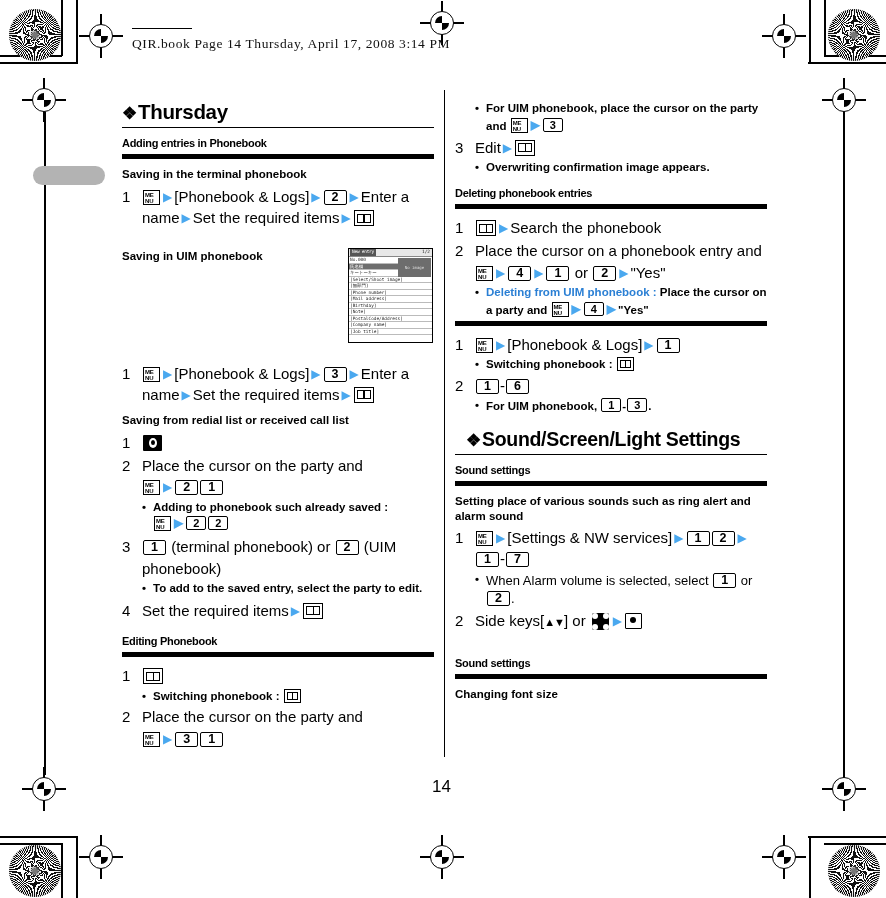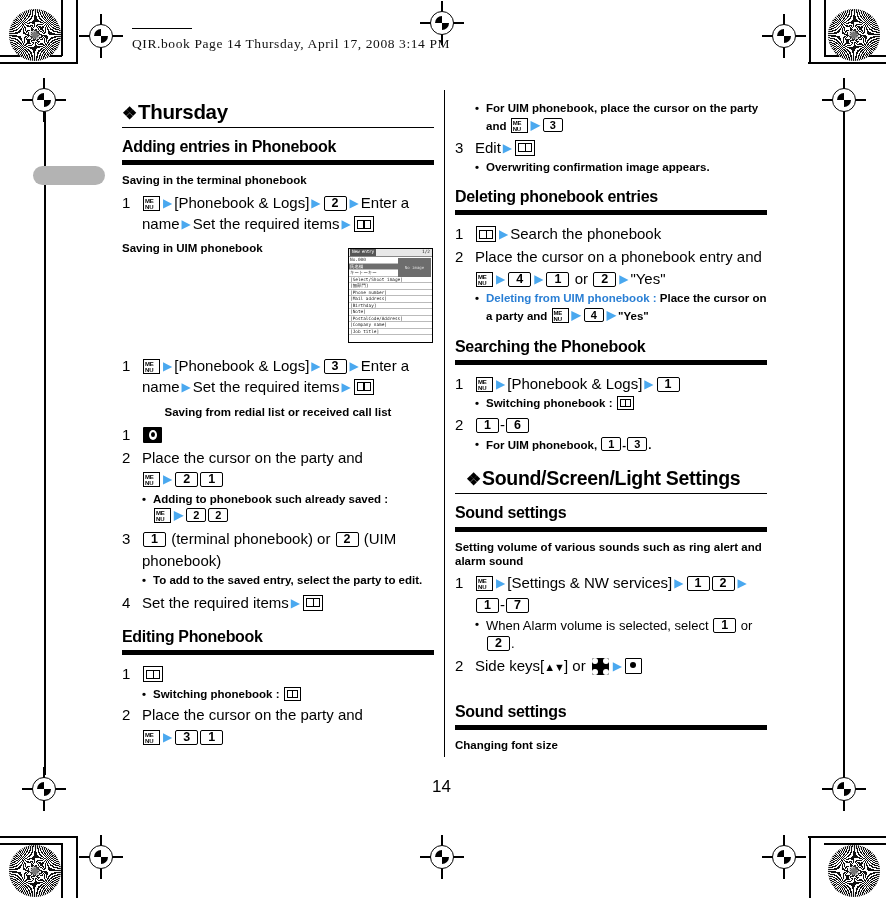--- a/index.html
+++ b/index.html
@@ -43,21 +43,21 @@
   .col-divider { position:absolute; left:444px; top:90px; width:1px; height:667px; background:#000; }
 
   
   h1.chapter {
     font-size:20.5px; font-weight:bold; margin:0 0 3px 0; letter-spacing:-0.3px;
     line-height:1.15; white-space:nowrap;
   }
   h1.chapter .diamond { font-size:17px; margin-right:1px; }
   .rule-thin { height:1.6px; background:#000; margin:2px 0 9px 0; }
   h2.section {
-    font-size:16px; font-weight:bold; margin:0 0 4px 0; letter-spacing:-0.3px; line-height:1.2;
+    font-size:11px; font-weight:bold; margin:0 0 4px 0; letter-spacing:-0.3px; line-height:1.2;
   }
   .rule-thick { height:5px; background:#000; margin:1px 0 8px 0; }
   h3.sub {
     font-size:11.5px; font-weight:bold; margin:0 0 4px 0; line-height:1.25;
   }
 
   
   .step { display:flex; font-size:15px; line-height:1.42; margin:0 0 2px 0; }
   .step .num { width:20px; flex:0 0 20px; text-align:left; }
   .step .body { flex:1 1 auto; }
@@ -248,30 +248,30 @@
   <h2 class="section">Adding entries in Phonebook</h2>
   <div class="rule-thick"></div>
 
   <h3 class="sub">Saving in the terminal phonebook</h3>
 
   <div class="step">
     <div class="num">1</div>
     <div class="body"><span class="menukey"><span class="m1">ME</span><span class="m2">NU</span></span><span class="arrow">▶</span>[Phonebook &amp; Logs]<span class="arrow">▶</span><span class="key">2</span><span class="arrow">▶</span>Enter a name<span class="arrow">▶</span>Set the required items<span class="arrow">▶</span><span class="bookkey"></span></div>
   </div>
 
-  <h3 class="sub" style="margin-top:7px;">Saving in UIM phonebook</h3>
+  <h3 class="sub" style="margin-top:21px;">Saving in UIM phonebook</h3>
 
   <div style="height:95px;"></div>
 
   <div class="step">
     <div class="num">1</div>
     <div class="body"><span class="menukey"><span class="m1">ME</span><span class="m2">NU</span></span><span class="arrow">▶</span>[Phonebook &amp; Logs]<span class="arrow">▶</span><span class="key">3</span><span class="arrow">▶</span>Enter a name<span class="arrow">▶</span>Set the required items<span class="arrow">▶</span><span class="bookkey"></span></div>
   </div>
 
-  <h3 class="sub" style="margin-top:8px;text-align:center;">Saving from redial list or received call list</h3>
+  <h3 class="sub" style="margin-top:8px;">Saving from redial list or received call list</h3>
 
   <div class="step">
     <div class="num">1</div>
     <div class="body"><span class="redialkey"></span></div>
   </div>
 
   <div class="step">
     <div class="num">2</div>
     <div class="body">Place the cursor on the party and<br><span class="menukey"><span class="m1">ME</span><span class="m2">NU</span></span><span class="arrow">▶</span><span class="key">2</span><span class="key">1</span></div>
   </div>
@@ -365,21 +365,20 @@
   <div class="step">
     <div class="num">2</div>
     <div class="body">Place the cursor on a phonebook entry and <span class="menukey"><span class="m1">ME</span><span class="m2">NU</span></span><span class="arrow">▶</span><span class="key">4</span><span class="arrow">▶</span><span class="key">1</span> or <span class="key">2</span><span class="arrow">▶</span>"Yes"</div>
   </div>
 
   <div class="bullet blue">
     <div class="dot">•</div>
     <div class="btext"><span class="kw">Deleting from UIM phonebook :</span> <span>Place the cursor on a party and</span> <span class="menukey"><span class="m1">ME</span><span class="m2">NU</span></span><span class="arrow">▶</span><span class="key">4</span><span class="arrow">▶</span>"Yes"</div>
   </div>
 
-  <h2 class="section" style="margin-top:12px;">Searching the Phonebook</h2>
   <div class="rule-thick"></div>
 
   <div class="step">
     <div class="num">1</div>
     <div class="body"><span class="menukey"><span class="m1">ME</span><span class="m2">NU</span></span><span class="arrow">▶</span>[Phonebook &amp; Logs]<span class="arrow">▶</span><span class="key">1</span></div>
   </div>
 
   <div class="bullet">
     <div class="dot">•</div>
     <div class="btext"><span>Switching phonebook :</span> <span class="bookkey small"></span></div>
@@ -394,21 +393,21 @@
     <div class="dot">•</div>
     <div class="btext"><span>For UIM phonebook,</span> <span class="key">1</span>-<span class="key">3</span>.</div>
   </div>
 
   <h1 class="chapter" style="margin-top:13px;font-size:19.5px;margin-left:11px;"><span class="diamond">❖</span><span>Sound/Screen/Light Settings</span></h1>
   <div class="rule-thin"></div>
 
   <h2 class="section" style="margin-top:9px;">Sound settings</h2>
   <div class="rule-thick"></div>
 
-  <h3 class="sub">Setting volume of various sounds such as ring alert and alarm sound</h3>
+  <h3 class="sub">Setting place of various sounds such as ring alert and alarm sound</h3>
 
   <div class="step">
     <div class="num">1</div>
     <div class="body"><span class="menukey"><span class="m1">ME</span><span class="m2">NU</span></span><span class="arrow">▶</span>[Settings &amp; NW services]<span class="arrow">▶</span><span class="key">1</span><span class="key">2</span><span class="arrow">▶</span><span class="key">1</span>-<span class="key">7</span></div>
   </div>
 
   <div class="bullet">
     <div class="dot">•</div>
     <div class="btext" style="font-size:13px;font-weight:normal;"><span>When Alarm volume is selected, select</span> <span class="key" style="font-size:12.5px;min-width:23px;line-height:13px;padding:0 4px;border-width:1.6px;">1</span> <span>or</span> <span class="key" style="font-size:12.5px;min-width:23px;line-height:13px;padding:0 4px;border-width:1.6px;">2</span>.</div>
   </div>

